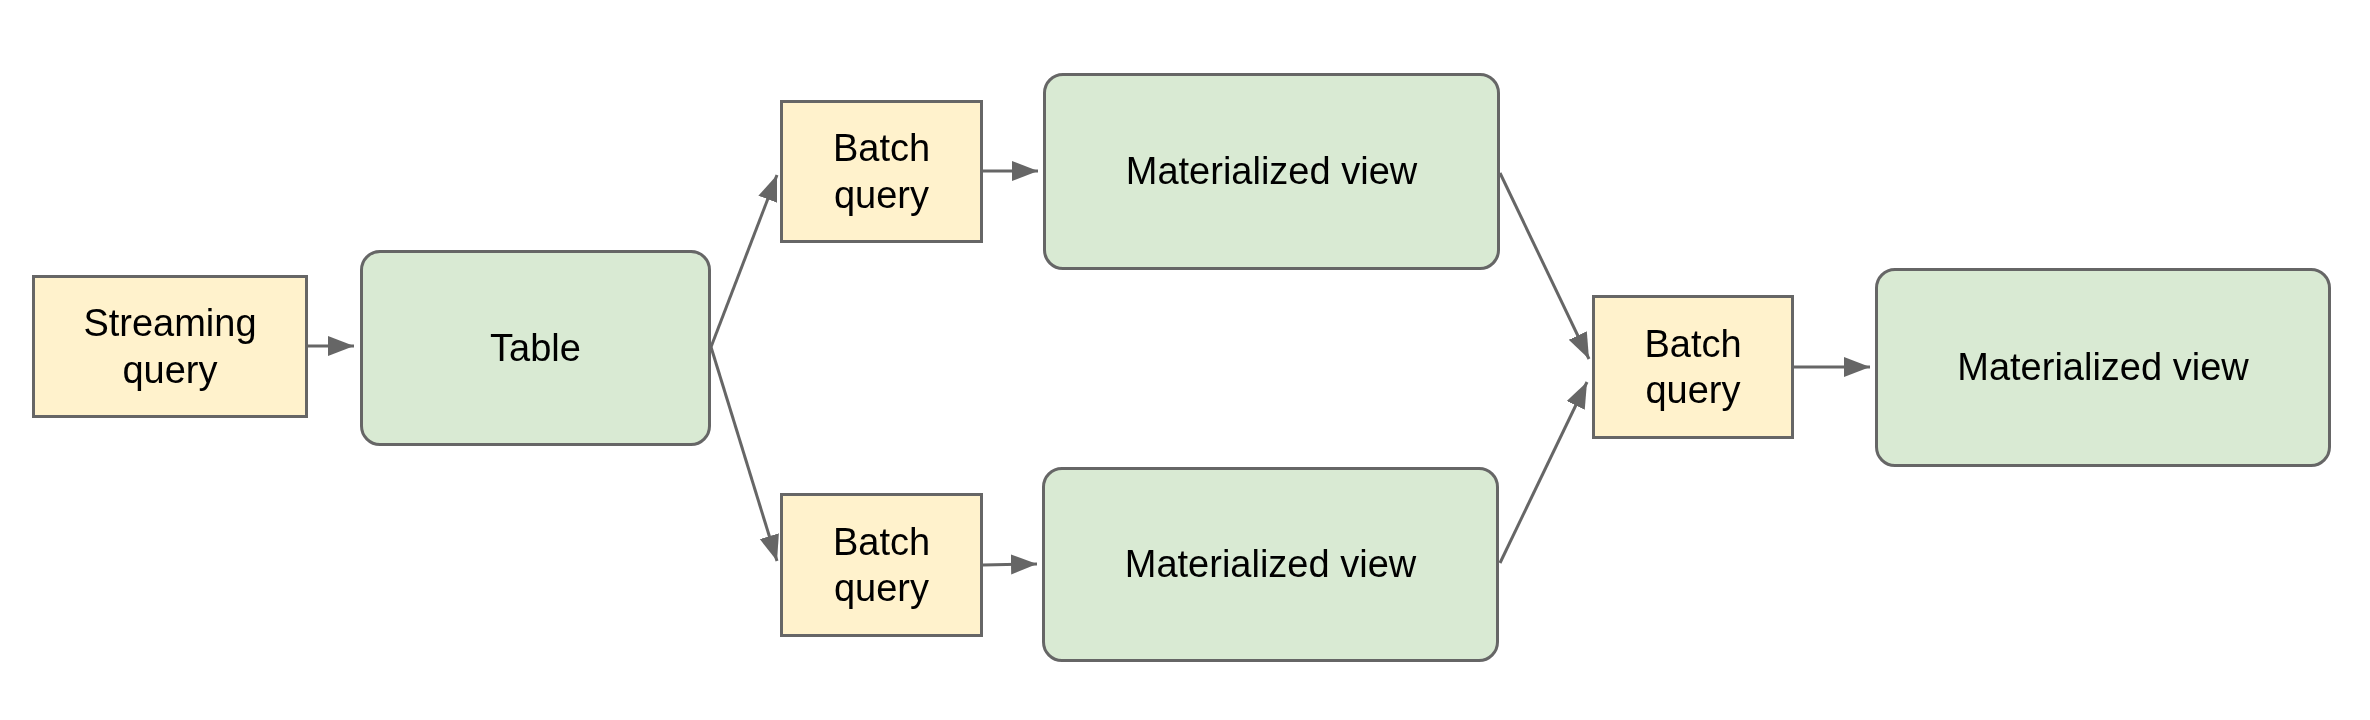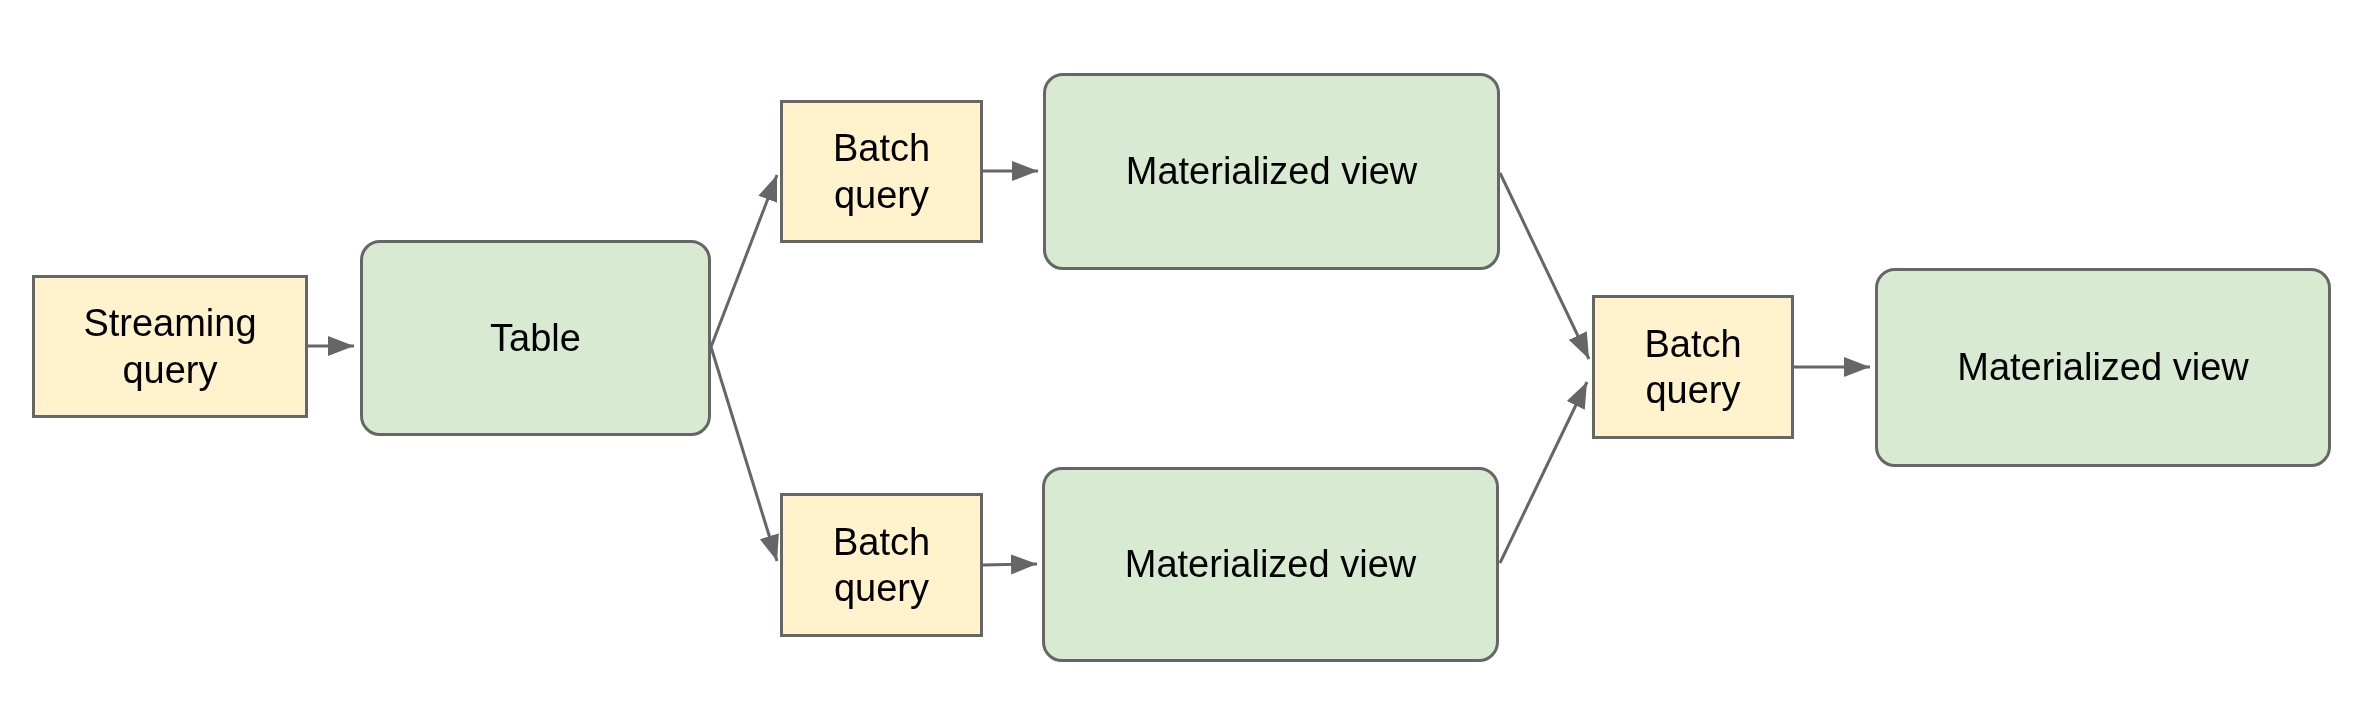--- a/index.html
+++ b/index.html
@@ -52,21 +52,21 @@
       <line x1="711" y1="347" x2="777" y2="561" stroke="#666666" stroke-width="3" marker-end="url(#arrowhead)"></line>
       <line x1="983" y1="171" x2="1038" y2="171" stroke="#666666" stroke-width="3" marker-end="url(#arrowhead)"></line>
       <line x1="983" y1="565" x2="1037" y2="564" stroke="#666666" stroke-width="3" marker-end="url(#arrowhead)"></line>
       <line x1="1500" y1="173" x2="1589" y2="359" stroke="#666666" stroke-width="3" marker-end="url(#arrowhead)"></line>
       <line x1="1500" y1="563" x2="1587" y2="382" stroke="#666666" stroke-width="3" marker-end="url(#arrowhead)"></line>
       <line x1="1794" y1="367" x2="1870" y2="367" stroke="#666666" stroke-width="3" marker-end="url(#arrowhead)"></line>
     </svg>
 <div class="node rect" style="left: 32px; top: 275px; width: 276px; height: 143px; background: rgb(255, 242, 204); border-color: rgb(102, 102, 102); color: rgb(0, 0, 0);">
       <span>Streaming query</span>
     </div>
-    <div class="node rounded" style="left: 360px; top: 240px; width: 351px; height: 196px; background: rgb(217, 234, 211); border-color: rgb(102, 102, 102); color: rgb(0, 0, 0);">
+    <div class="node rounded" style="left: 360px; top: 250px; width: 351px; height: 196px; background: rgb(217, 234, 211); border-color: rgb(102, 102, 102); color: rgb(0, 0, 0);">
       <span>Table</span>
     </div>
     <div class="node rect" style="left: 780px; top: 100px; width: 203px; height: 143px; background: rgb(255, 242, 204); border-color: rgb(102, 102, 102); color: rgb(0, 0, 0);">
       <span>Batch query</span>
     </div>
     <div class="node rounded" style="left: 1043px; top: 73px; width: 457px; height: 197px; background: rgb(217, 234, 211); border-color: rgb(102, 102, 102); color: rgb(0, 0, 0);">
       <span>Materialized view</span>
     </div>
     <div class="node rect" style="left: 780px; top: 493px; width: 203px; height: 144px; background: rgb(255, 242, 204); border-color: rgb(102, 102, 102); color: rgb(0, 0, 0);">
       <span>Batch query</span>

